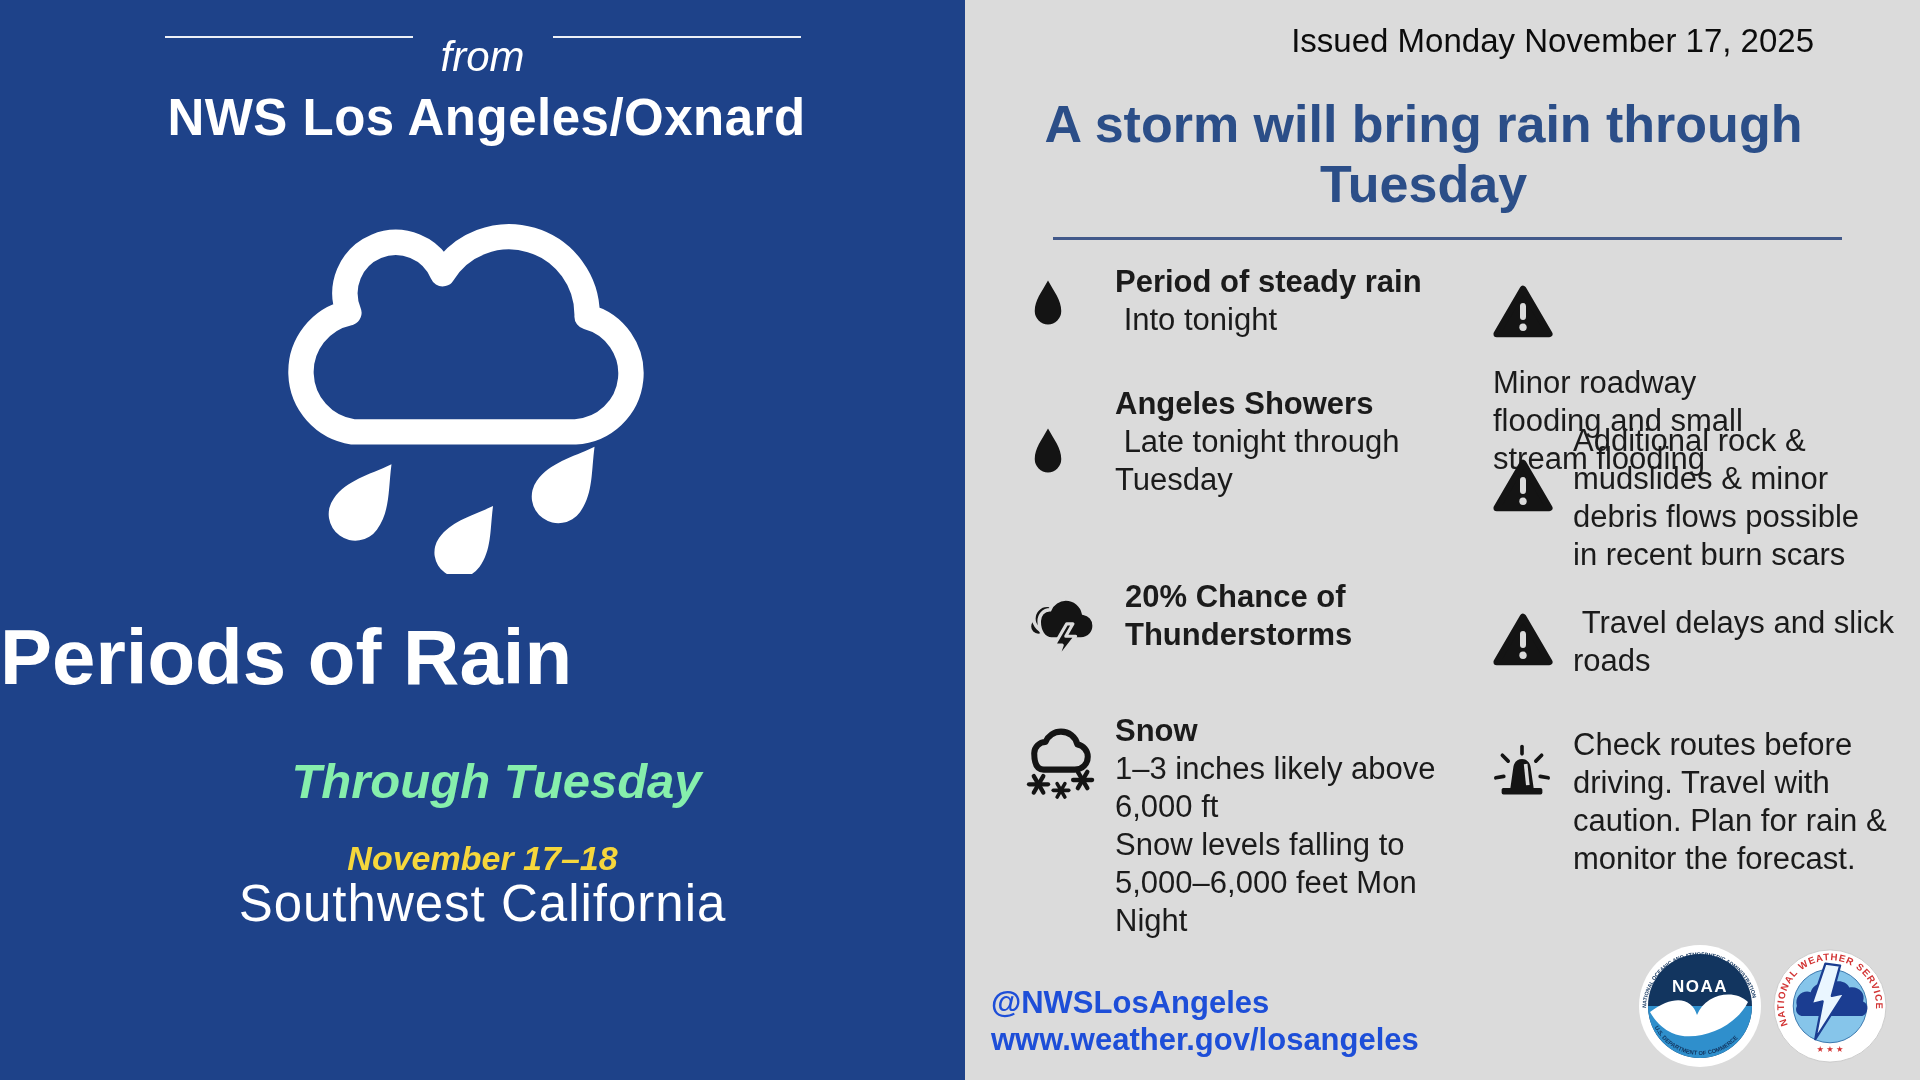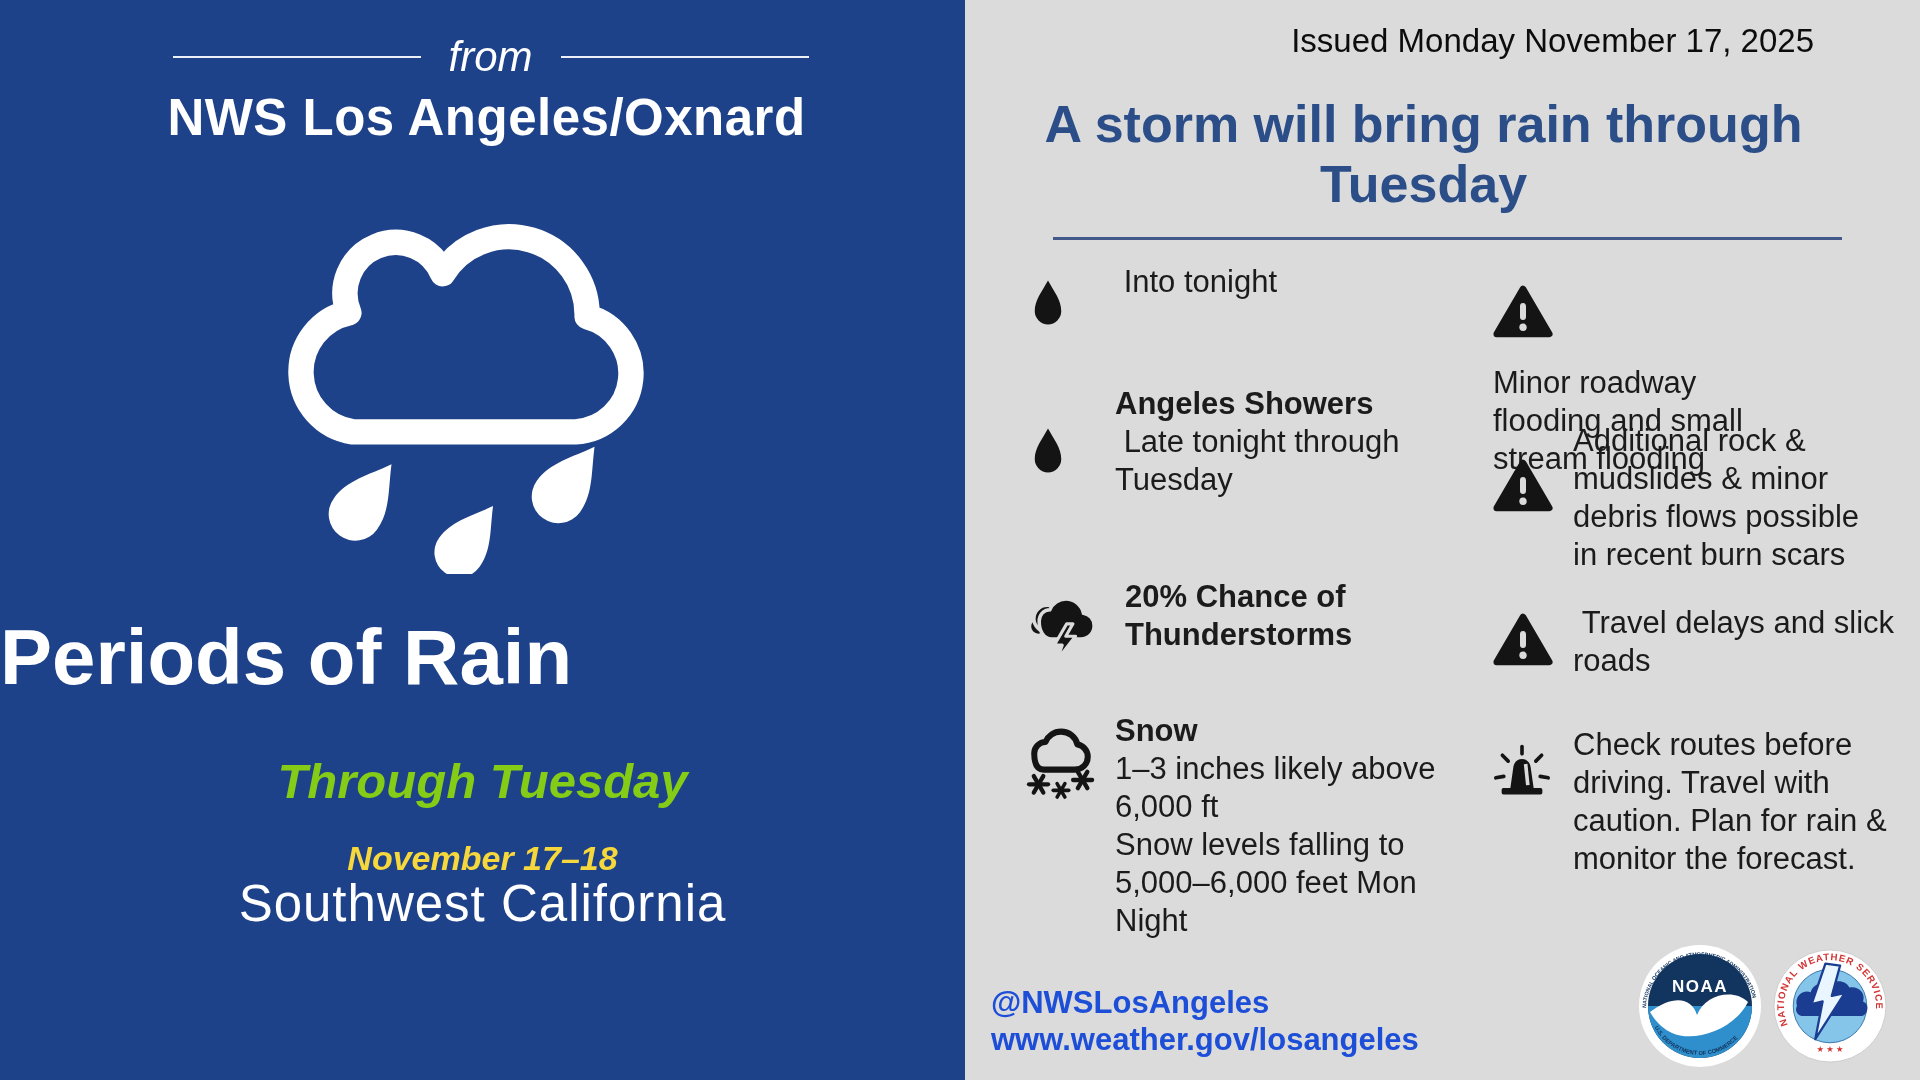--- a/index.html
+++ b/index.html
@@ -3,27 +3,27 @@
 <meta charset="utf-8">
 <style>
   html,body{margin:0;padding:0;background:#222;}
   .poster{
     position:relative;width:1920px;height:1080px;overflow:hidden;
     font-family:"Liberation Sans","DejaVu Sans",sans-serif;
     background:#DBDBDB;
   }
   
   .left-panel{position:absolute;left:0;top:0;width:965px;height:1080px;background:#1E4289;color:#fff;}
-  .from-row{position:absolute;top:36px;left:8px;width:100%;display:flex;align-items:center;justify-content:center;gap:28px;}
+  .from-row{position:absolute;top:36px;left:0;width:100%;display:flex;align-items:flex-start;justify-content:center;gap:28px;}
   .from-row .rule{display:block;width:248px;height:2px;background:rgba(255,255,255,.92);}
   .from-label{font-style:italic;font-size:42px;font-weight:400;line-height:1;}
   .office{position:absolute;top:84px;left:0;width:100%;text-align:center;font-size:51px;font-weight:700;letter-spacing:.5px;margin:4px;}
   .hero-icon{position:absolute;left:263px;top:196px;width:410px;height:378px;}
   .big-title{position:absolute;top:612px;left:0;width:100%;text-align:left;font-size:78px;font-weight:700;}
-  .timeframe{position:absolute;top:753px;left:0;width:100%;text-align:center;font-size:49px;font-style:italic;font-weight:600;color:#84cc16;}
+  .timeframe{position:absolute;top:753px;left:0;width:100%;text-align:center;font-size:49px;font-style:italic;font-weight:600;color:#86efac;padding-left:14px;}
   .dates{position:absolute;top:815px;left:0;width:100%;text-align:center;font-size:34px;font-style:italic;font-weight:600;color:#F6D73C;margin-top:24px;}
   .region{position:absolute;top:874px;left:0;width:100%;text-align:center;font-size:51px;font-weight:400;letter-spacing:1px;}
   
   .right-panel{position:absolute;left:965px;top:0;width:877px;height:1080px;background:#DBDBDB;color:#1B1B1B;}
   .issued{position:absolute;top:22px;right:28px;font-size:33px;color:#0c0c0c;}
   .headline{position:absolute;top:94px;left:40px;width:calc(100% - 40px);text-align:center;font-size:52px;font-weight:700;color:#2B4E88;margin:0;}
   .divider{position:absolute;top:237px;left:88px;right:0;height:3px;background:#42598A;}
   .item{position:absolute;display:flex;align-items:flex-start;}
   .item .ic{flex:0 0 86px;display:flex;justify-content:flex-start;}
   .item .txt{font-size:31px;line-height:38px;}
@@ -92,20 +92,21 @@
     <h2 class="headline">A storm will bring rain through Tuesday</h2>
     <div class="divider"></div>
 
     <div class="item item-l1">
       <span class="ic">
         <svg width="38" height="52" viewBox="-16 -26 32 52">
             <use href="#sym-drop" fill="#141414" transform="scale(1.02)"></use>
           </svg>
       </span>
       <div class="txt">
+        <div class="t">Period of steady rain</div>
         <div class="b"> Into tonight</div>
       </div>
     </div>
 
     <div class="item item-l2">
       <span class="ic">
         <svg width="38" height="52" viewBox="-16 -26 32 52">
             <use href="#sym-drop" fill="#141414" transform="scale(1.02)"></use>
           </svg>
       </span>

